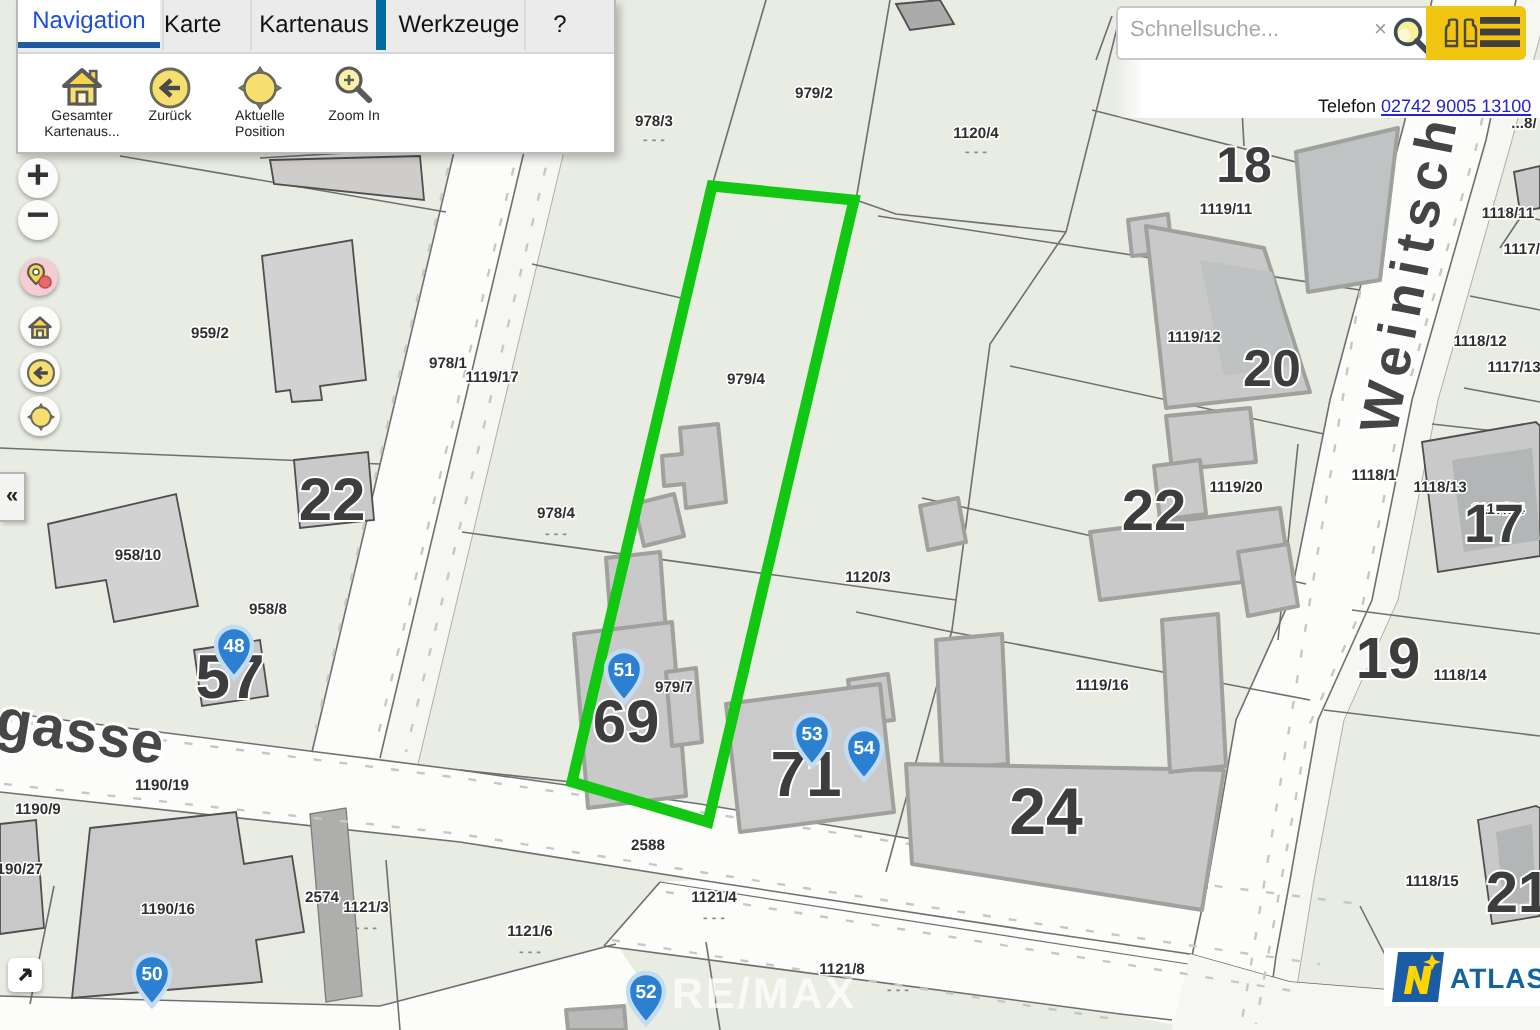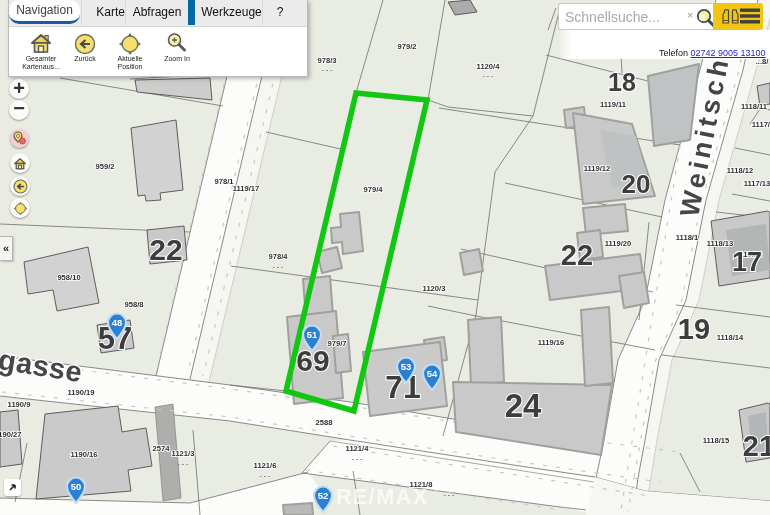--- a/index.html
+++ b/index.html
@@ -278,21 +278,21 @@
   background:linear-gradient(90deg, rgba(255,255,255,0) 0, #ffffff 14px);"></div>
 
 
 <div class="abs" style="left:659px;top:48px;width:111px;height:11px;font-size:9px;color:#111;white-space:nowrap;">
   Telefon <span style="color:#2424cf;text-decoration:underline;">02742 9005 13100</span>
 </div>
 
 <div class="abs" style="left:558px;top:3px;width:155px;height:27px;background:#ffffff;
   border:1px solid #c8c8c8;border-right:none;border-radius:3px 0 0 3px;box-sizing:border-box;">
 
-  <span style="position:absolute;left:6px;top:5px;font-size:14px;color:#a9a9a9;">Schnellsuche...</span>
+  <span style="position:absolute;left:6px;top:5px;font-size:11px;color:#a9a9a9;">Schnellsuche...</span>
 
   <span style="position:absolute;left:128px;top:5px;font-size:11px;color:#9a9a9a;">×</span>
 
   <svg width="22" height="22" viewBox="0 0 22 22" style="position:absolute;left:136px;top:3px;">
     <circle cx="9" cy="9" r="6.2" fill="#f8ef9c" stroke="#3d4c59" stroke-width="1.8"></circle>
     <circle cx="7.2" cy="10.5" r="3.2" fill="#fdf8cf" stroke="none"></circle>
     <line x1="13.5" y1="13.5" x2="19" y2="19" stroke="#3d4c59" stroke-width="3" stroke-linecap="round"></line>
   </svg>
 </div>
 
@@ -313,27 +313,27 @@
     <rect x="0" y="12.1" width="20" height="3.4" fill="#3f3f3f"></rect>
   </svg>
 </div>
 
 <div class="abs" style="left:8px;top:0;width:300px;height:77px;background:#ffffff;
   border:1px solid #b9b9b9;border-top:none;box-sizing:border-box;box-shadow:2px 2px 4px rgba(0,0,0,0.25);">
 
   <div style="position:absolute;left:0;top:0;width:298px;height:26px;background:#ebebeb;border-bottom:1px solid #d5d5d5;">
 
     <div style="position:absolute;left:0;top:0;width:71px;height:21px;background:#ffffff;
-      border-bottom:3.5px solid #1d5a9e;text-align:center;font-size:12px;color:#404040;line-height:21px;border-radius:10px;">Navigation</div>
-
-    <div style="position:absolute;left:72px;top:0;width:43px;height:25px;text-align:right;font-size:12px;color:#111;line-height:24px;border-left:1px solid #dadada;">Karte</div>
-
-    <div style="position:absolute;left:116px;top:0;width:62px;height:25px;text-align:center;font-size:12px;color:#111;line-height:24px;border-left:1px solid #dadada;">Abfragen</div>
-
-    <div style="position:absolute;left:179px;top:0;width:73px;height:25px;text-align:center;font-size:12px;color:#111;line-height:24px;border-left:7px solid #0369a1;">Werkzeuge</div>
+      border-bottom:3.5px solid #1d5a9e;text-align:center;font-size:12px;color:#1d4ed8;line-height:21px;">Navigation</div>
+
+    <div style="position:absolute;left:72px;top:0;width:43px;height:25px;text-align:left;font-size:12px;color:#111;line-height:24px;border-left:1px solid #dadada;">Karte</div>
+
+    <div style="position:absolute;left:116px;top:0;width:62px;height:25px;text-align:center;font-size:12px;color:#111;line-height:24px;border-left:1px solid #dadada;">Kartenaus</div>
+
+    <div style="position:absolute;left:179px;top:0;width:73px;height:25px;text-align:center;font-size:12px;color:#111;line-height:24px;border-left:5px solid #0369a1;">Werkzeuge</div>
 
     <div style="position:absolute;left:253px;top:0;width:34px;height:25px;text-align:center;font-size:12px;color:#111;line-height:24px;border-left:1px solid #dadada;">?</div>
   </div>
 
   <svg width="24" height="20" viewBox="0 0 24 20" style="position:absolute;left:20px;top:33px;">
     <rect x="16" y="2.5" width="3.2" height="5" fill="#f4d44a" stroke="#5a5a5a" stroke-width="1.2"></rect>
     <path d="M3,10 L12,2 L21,10 Z" fill="#f4d44a" stroke="#5a5a5a" stroke-width="2" stroke-linejoin="round"></path>
     <rect x="5.5" y="10" width="13" height="9" fill="#f6e06e" stroke="#5a5a5a" stroke-width="1.6"></rect>
     <rect x="9.5" y="13" width="5" height="6" fill="#fdf6c8" stroke="#5a5a5a" stroke-width="1.4"></rect>
   </svg>
@@ -407,13 +407,23 @@
   border-left:none;box-sizing:border-box;box-shadow:1px 1px 2px rgba(0,0,0,0.2);
   font-size:11px;font-weight:bold;color:#222;text-align:center;line-height:23px;">«</div>
 
 <div class="abs" style="left:4px;top:479px;width:17px;height:17px;background:#ffffff;border-radius:3px;
   box-shadow:0 1px 2px rgba(0,0,0,0.3);">
   <svg width="11" height="11" viewBox="0 0 11 11" style="position:absolute;left:3px;top:3px;">
     <path d="M3,8 L8,3 M8,3 L4.5,3 M8,3 L8,6.5" fill="none" stroke="#222" stroke-width="1.6"></path>
   </svg>
 </div>
 
+<div class="abs" style="left:692px;top:474px;width:78px;height:29px;background:#ffffff;">
+
+  <svg width="26" height="25" viewBox="0 0 26 25" style="position:absolute;left:4px;top:2px;">
+    <polygon points="3,0 26,0 23,25 0,25" fill="#1b5ca5"></polygon>
+    <path d="M6,21 L8.5,7 L12,7 L14.5,15 L16,7 L20,7 L17.5,21 L14,21 L11,13 L9.5,21 Z" fill="#ffd500"></path>
+    <path d="M20,1 L21.5,4 L24.5,5 L21.5,6 L20,9 L18.7,6 L15.7,5 L18.7,4 Z" fill="#ffd500"></path>
+  </svg>
+
+  <span style="position:absolute;left:33px;top:7px;font-size:14px;font-weight:bold;color:#15639c;letter-spacing:0.5px;">ATLAS</span>
+</div>
 </div>
 
 </body></html>

